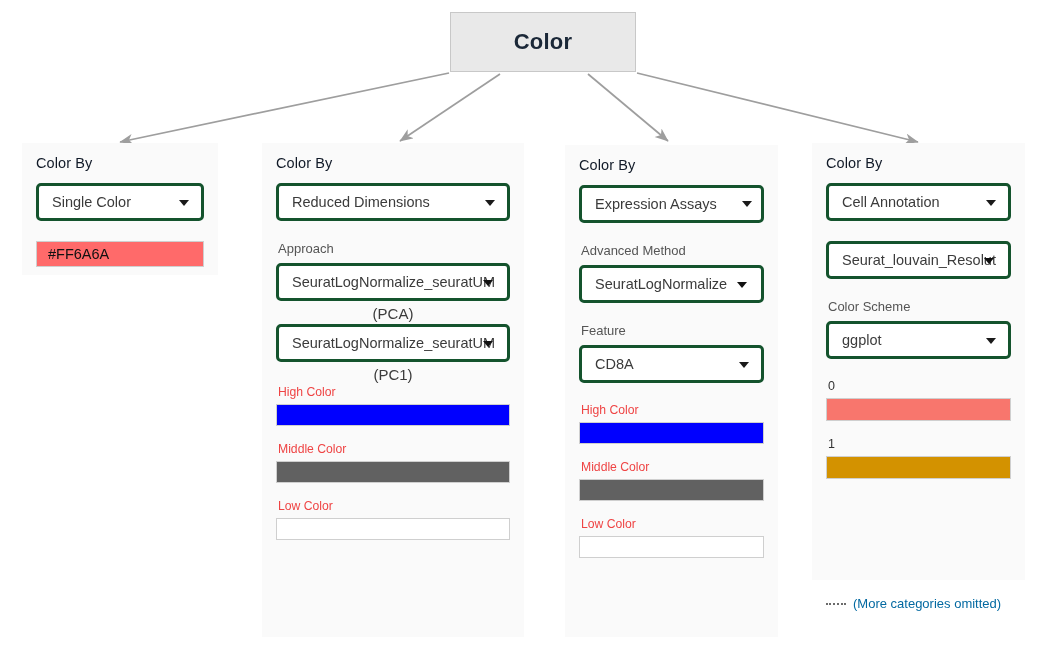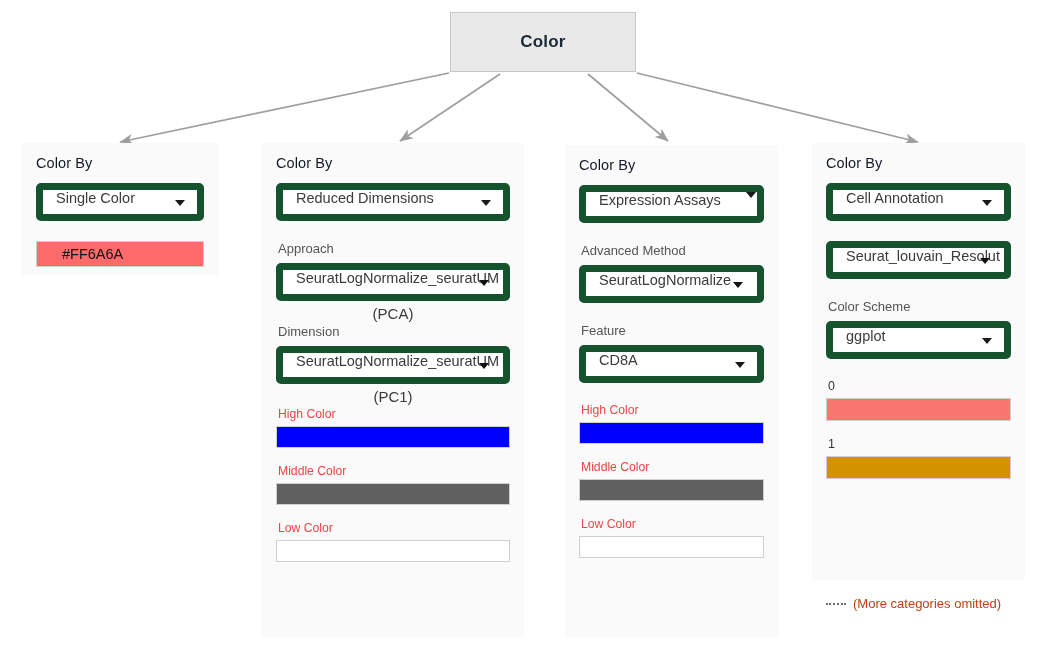--- a/index.html
+++ b/index.html
@@ -16,21 +16,21 @@
   #arrows { position: absolute; left: 0; top: 0; width: 1041px; height: 649px; pointer-events: none; }
 
   
   .root-node {
     position: absolute;
     left: 450px; top: 12px;
     width: 186px; height: 60px;
     background: #e9e9e9;
     border: 1px solid #c8c8c8;
     display: flex; align-items: center; justify-content: center;
-    font-size: 17px; font-weight: 700; color: #1b2838;
+    font-size: 22px; font-weight: 700; color: #1b2838;
     letter-spacing: .2px;
   }
 
   
   .panel {
     position: absolute;
     background: #fafafa;
     padding: 12px 14px 12px 14px;
   }
   .panel-title {
@@ -41,23 +41,23 @@
     font-size: 13px; color: #555555; font-weight: 400;
     margin: 0 0 7px 2px;
   }
   .field-label.tight { margin-bottom: 5px; font-size: 12.2px; color: #ef4444; }
 
   
   .select {
     position: relative;
     height: 38px; width: 100%;
     background: #ffffff;
-    border: 7px solid #14532d;
+    border: 3px solid #14532d;
     border-radius: 5px;
-    display: flex; 
+    display: flex; align-items: center;
     padding: 0 30px 0 13px;
     font-size: 14.5px; color: #3b3b3b;
     white-space: nowrap; overflow: hidden;
   }
   .select .caret {
     position: absolute; right: 12px; top: 50%;
     width: 0; height: 0;
     margin-top: -2px;
     border-left: 5.5px solid transparent;
     border-right: 5.5px solid transparent;
@@ -97,31 +97,31 @@
     width: 100%; height: 22px;
     border: 1px solid #cfcfcf;
   }
   .swatch.tall { height: 23px; }
 
   
   .hexbox {
     width: 100%; height: 26px;
     border: 1px solid #cfcfcf;
     display: flex; align-items: center;
-    padding-left: 25px;
+    padding-left: 11px;
     font-size: 14.5px; color: #111;
   }
   .spacer-16 { height: 16px; }
   .spacer-20 { height: 20px; }
 
   .cat-label { font-size: 12.5px; color: #333; margin: 0 0 5px 2px; }
 
   .omitted {
     position: absolute;
-    font-size: 13px; color: #c2410c;
+    font-size: 13px; color: #0369a1;
     display: flex; align-items: center; gap: 7px;
     white-space: nowrap;
   }
   .omitted .dots {
     display: inline-block; width: 20px; height: 0;
     border-top: 2px dotted #6b6b6b;
   }
 </style>
 </head>
 <body>
@@ -171,21 +171,20 @@
 
     <div class="spacer-20"></div>
 
     <div class="field-label">Approach</div>
     <div class="select overflow">
       <span class="val">SeuratLogNormalize_seuratUM</span>
       <span class="caret-over"></span>
     </div>
     <div class="overflow-tail">(PCA)</div>
 
-    <div class="field-label">Dimension</div>
     <div class="select overflow">
       <span class="val">SeuratLogNormalize_seuratUM</span>
       <span class="caret-over"></span>
     </div>
     <div class="overflow-tail">(PC1)</div>
 
     <div class="field-label tight">High Color</div>
     <div class="swatch" style="background-color: rgb(0, 0, 255);"></div>
 
     <div class="spacer-16"></div>

